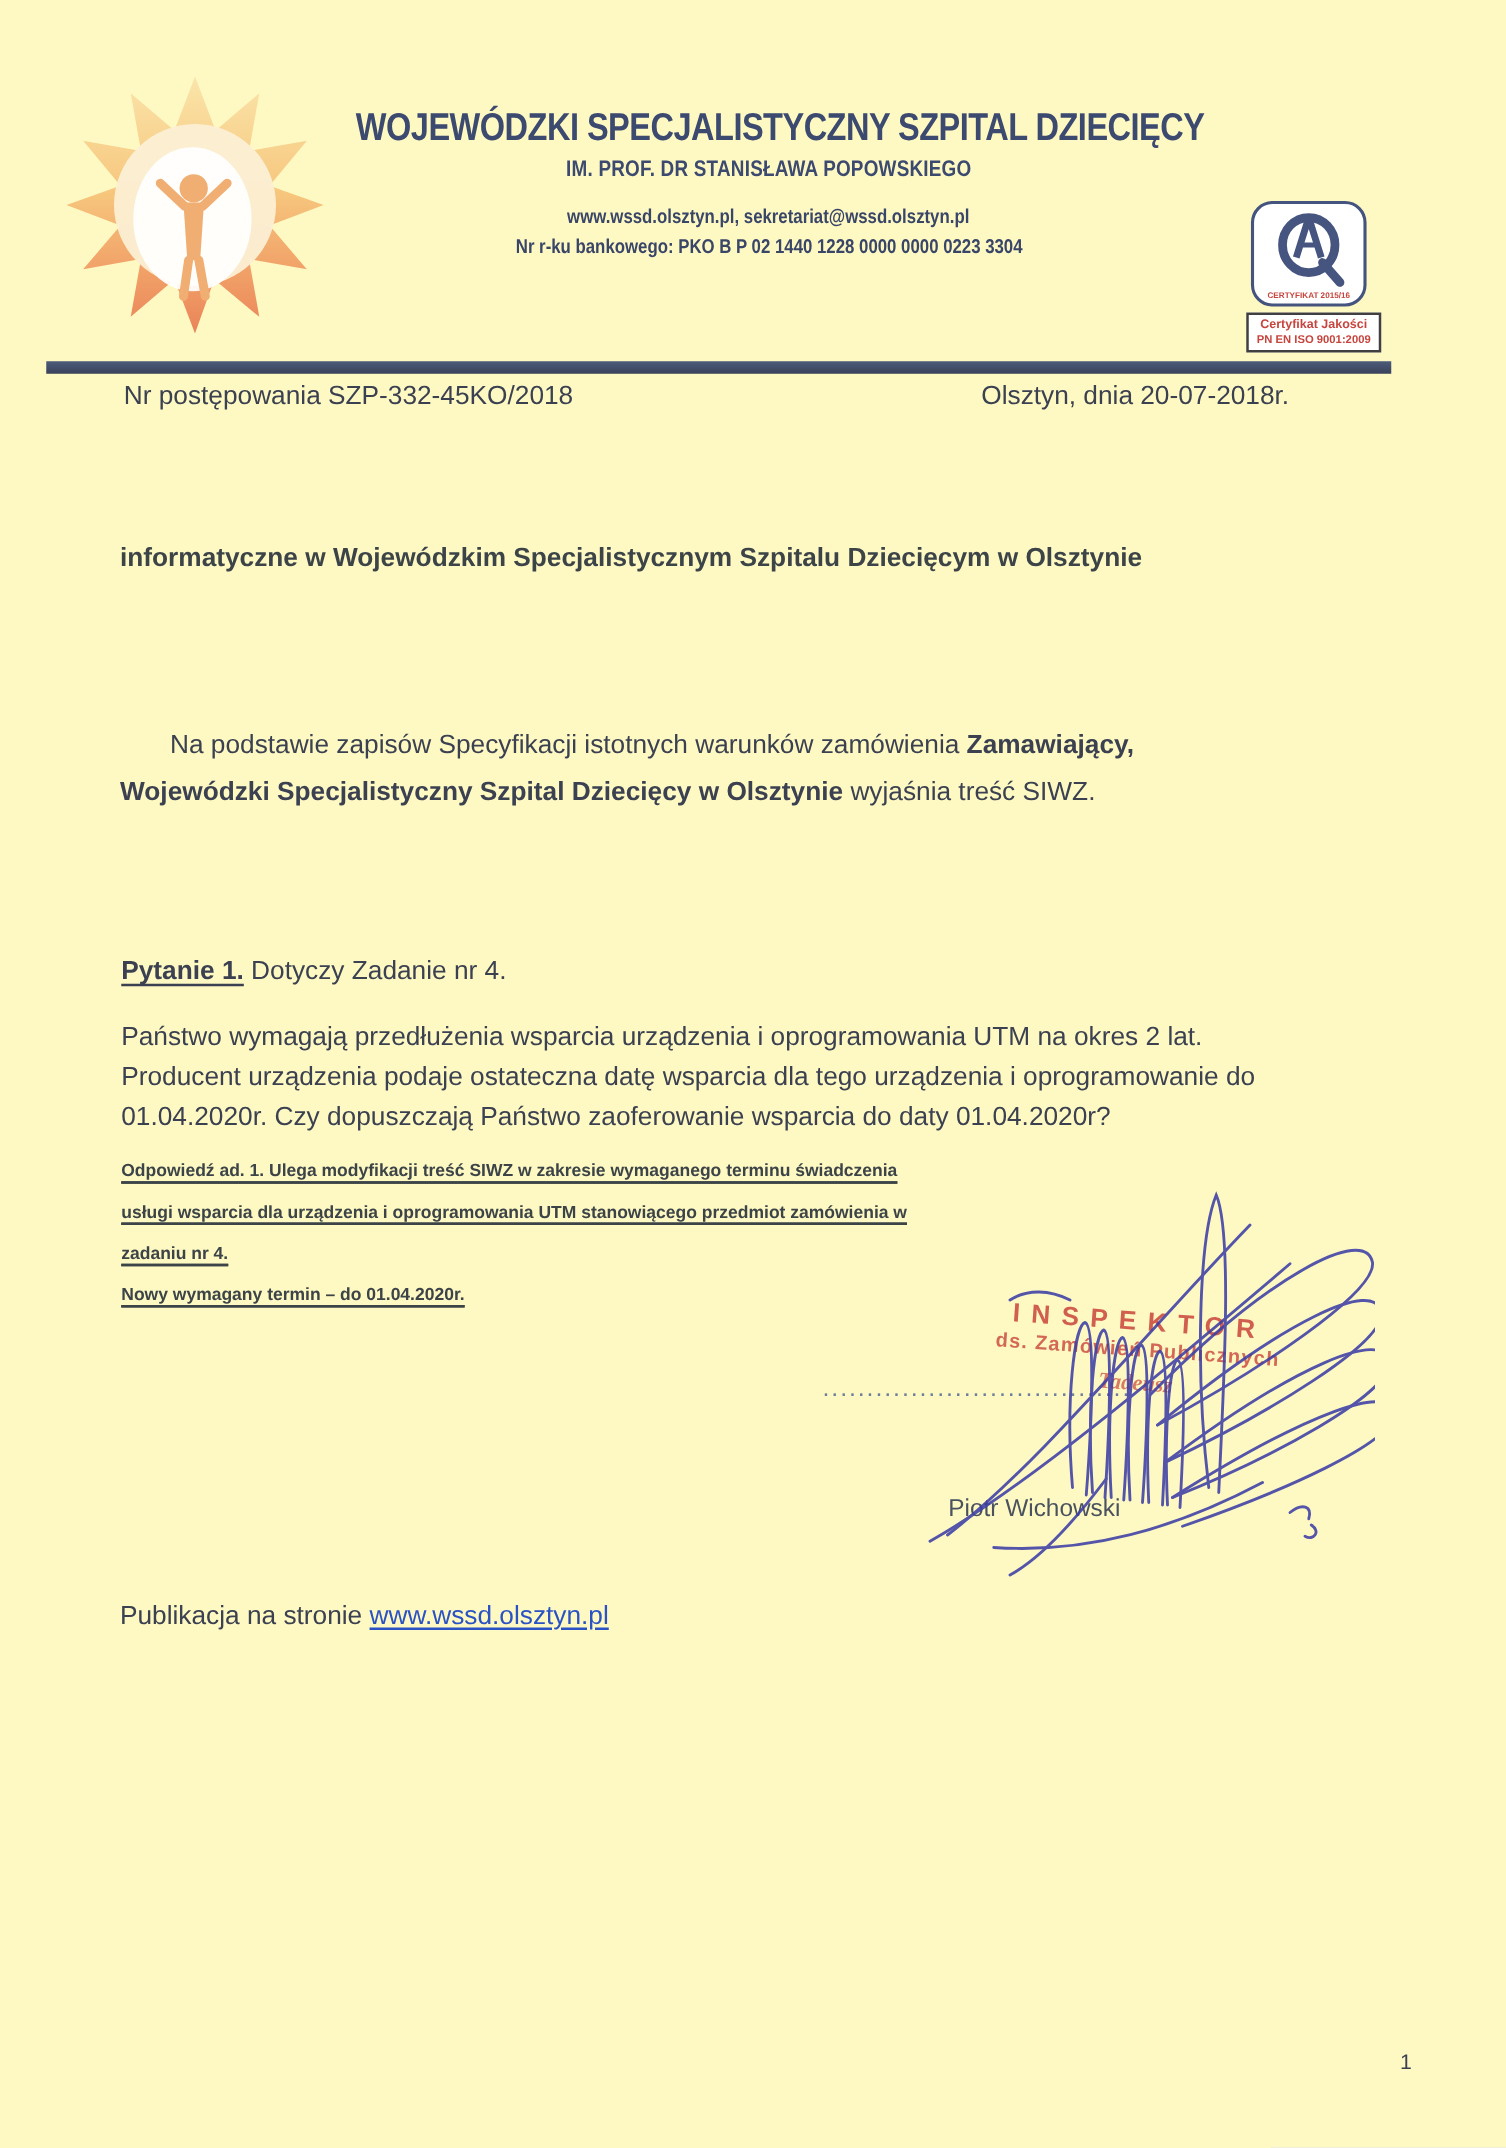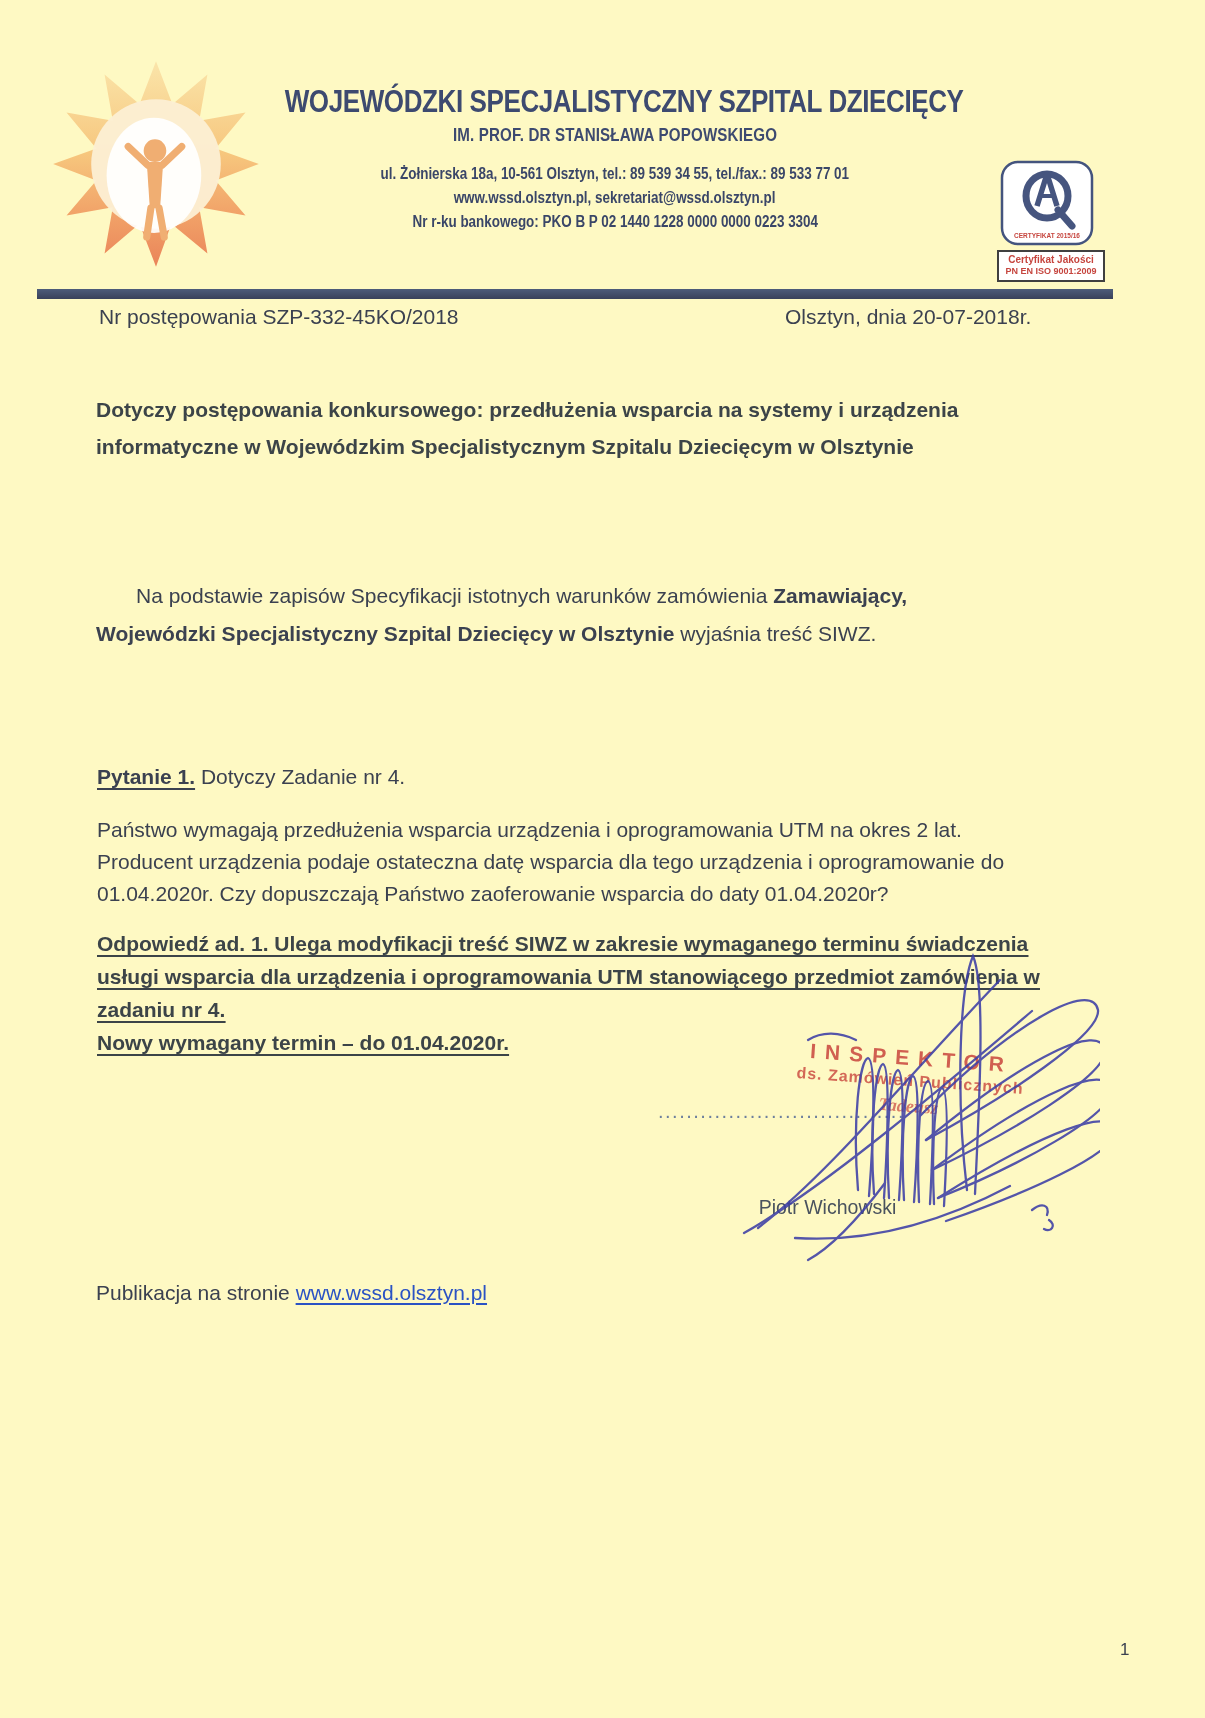--- a/index.html
+++ b/index.html
@@ -35,21 +35,21 @@
   
   .subject{position:absolute;left:96px;top:370px;width:1015px;
     font-size:21px;font-weight:bold;line-height:37px;color:#3c4448;}
   .intro{position:absolute;left:96px;top:556px;width:1020px;
     font-size:21px;line-height:38px;text-indent:40px;}
   .intro .b{font-weight:bold;}
   .q-head{position:absolute;left:97px;top:744px;font-size:21px;}
   .q-head .b{font-weight:bold;text-decoration:underline;text-underline-offset:4px;text-decoration-thickness:2px;}
   .q-body{position:absolute;left:97px;top:793px;width:1020px;font-size:21px;line-height:32px;}
   .answer{position:absolute;left:97px;top:906px;width:1020px;
-    font-size:21px;font-weight:bold;line-height:33px;color:#3c4448;}
+    font-size:14px;font-weight:bold;line-height:33px;color:#3c4448;}
   .answer span{display:inline;text-decoration:underline;text-underline-offset:4px;text-decoration-thickness:2px;}
   .answer .row{display:block;}
   
   .stamp{
     position:absolute;left:790px;top:1046px;width:240px;text-align:center;
     color:#c9453c;transform:rotate(4deg);z-index:3;
   }
   .stamp .s1{font-size:21px;font-weight:bold;letter-spacing:9px;opacity:.85;}
   .stamp .s2{font-size:16px;font-weight:bold;letter-spacing:1px;margin-top:2px;opacity:.8;}
   .stamp .s3{font-size:18px;font-style:italic;font-weight:bold;margin-top:6px;opacity:.7;
@@ -89,21 +89,20 @@
       <path d="M 106 106 L 125 88" stroke-width="7" fill="none"></path>
       <path d="M 95 148 L 91 176" stroke-width="7" fill="none"></path>
       <path d="M 103 148 L 108 176" stroke-width="7" fill="none"></path>
     </g>
   </svg>
 
   <div class="header-text">
     <div class="org-name"><span class="narrow">WOJEWÓDZKI SPECJALISTYCZNY SZPITAL DZIECIĘCY</span></div>
     <div class="org-sub"><span class="narrow">IM. PROF. DR STANISŁAWA POPOWSKIEGO</span></div>
     <div class="addr">
-      <div><span class="narrow">ul. Żołnierska 18a, 10-561 Olsztyn, tel.: 89 539 34 55, tel./fax.: 89 533 77 01</span></div>
       <div><span class="narrow">www.wssd.olsztyn.pl, sekretariat@wssd.olsztyn.pl</span></div>
       <div><span class="narrow">Nr r-ku bankowego: PKO B P 02 1440 1228 0000 0000 0223 3304</span></div>
     </div>
   </div>
 
   <svg class="badge" viewBox="0 0 94 86" aria-hidden="true">
     <rect x="2" y="2" width="90" height="82" rx="16" fill="#ffffff" stroke="#44547e" stroke-width="2.5"></rect>
     <g stroke="#46557f" fill="none">
       <ellipse cx="47" cy="36" rx="21" ry="22" stroke-width="7"></ellipse>
       <path d="M 58 50 L 72 66" stroke-width="7" stroke-linecap="round"></path>
@@ -116,21 +115,21 @@
   <div class="iso-box">
     <div class="l1">Certyfikat Jakości</div>
     <div class="l2">PN EN ISO 9001:2009</div>
   </div>
 
   <div class="divider"></div>
 
   <div class="meta-left">Nr postępowania SZP-332-45KO/2018</div>
   <div class="meta-right">Olsztyn, dnia 20-07-2018r.</div>
 
-  <p class="subject"><span>Dotyczy postępowania konkursowego:  przedłużenia wsparcia na systemy i urządzenia</span><br><span>informatyczne w Wojewódzkim Specjalistycznym Szpitalu Dziecięcym w Olsztynie</span></p>
+  <p class="subject"><br><span>informatyczne w Wojewódzkim Specjalistycznym Szpitalu Dziecięcym w Olsztynie</span></p>
 
   <p class="intro"><span>Na podstawie zapisów  Specyfikacji istotnych warunków zamówienia </span><span class="b">Zamawiający,</span><br><span class="b">Wojewódzki Specjalistyczny Szpital Dziecięcy w Olsztynie</span><span>  wyjaśnia treść SIWZ.</span></p>
 
   <p class="q-head"><span class="b">Pytanie 1.</span><span> Dotyczy Zadanie nr 4.</span></p>
 
   <p class="q-body"><span>Państwo wymagają przedłużenia wsparcia urządzenia i oprogramowania UTM na okres 2 lat.</span><br><span>Producent urządzenia podaje ostateczna datę wsparcia dla tego urządzenia i oprogramowanie do</span><br><span>01.04.2020r. Czy dopuszczają Państwo zaoferowanie wsparcia do daty 01.04.2020r?</span></p>
 
   <p class="answer">
     <span class="row"><span>Odpowiedź ad. 1. Ulega modyfikacji treść SIWZ w zakresie wymaganego terminu świadczenia</span></span>
     <span class="row"><span>usługi wsparcia dla urządzenia i oprogramowania UTM stanowiącego przedmiot zamówienia w</span></span>

